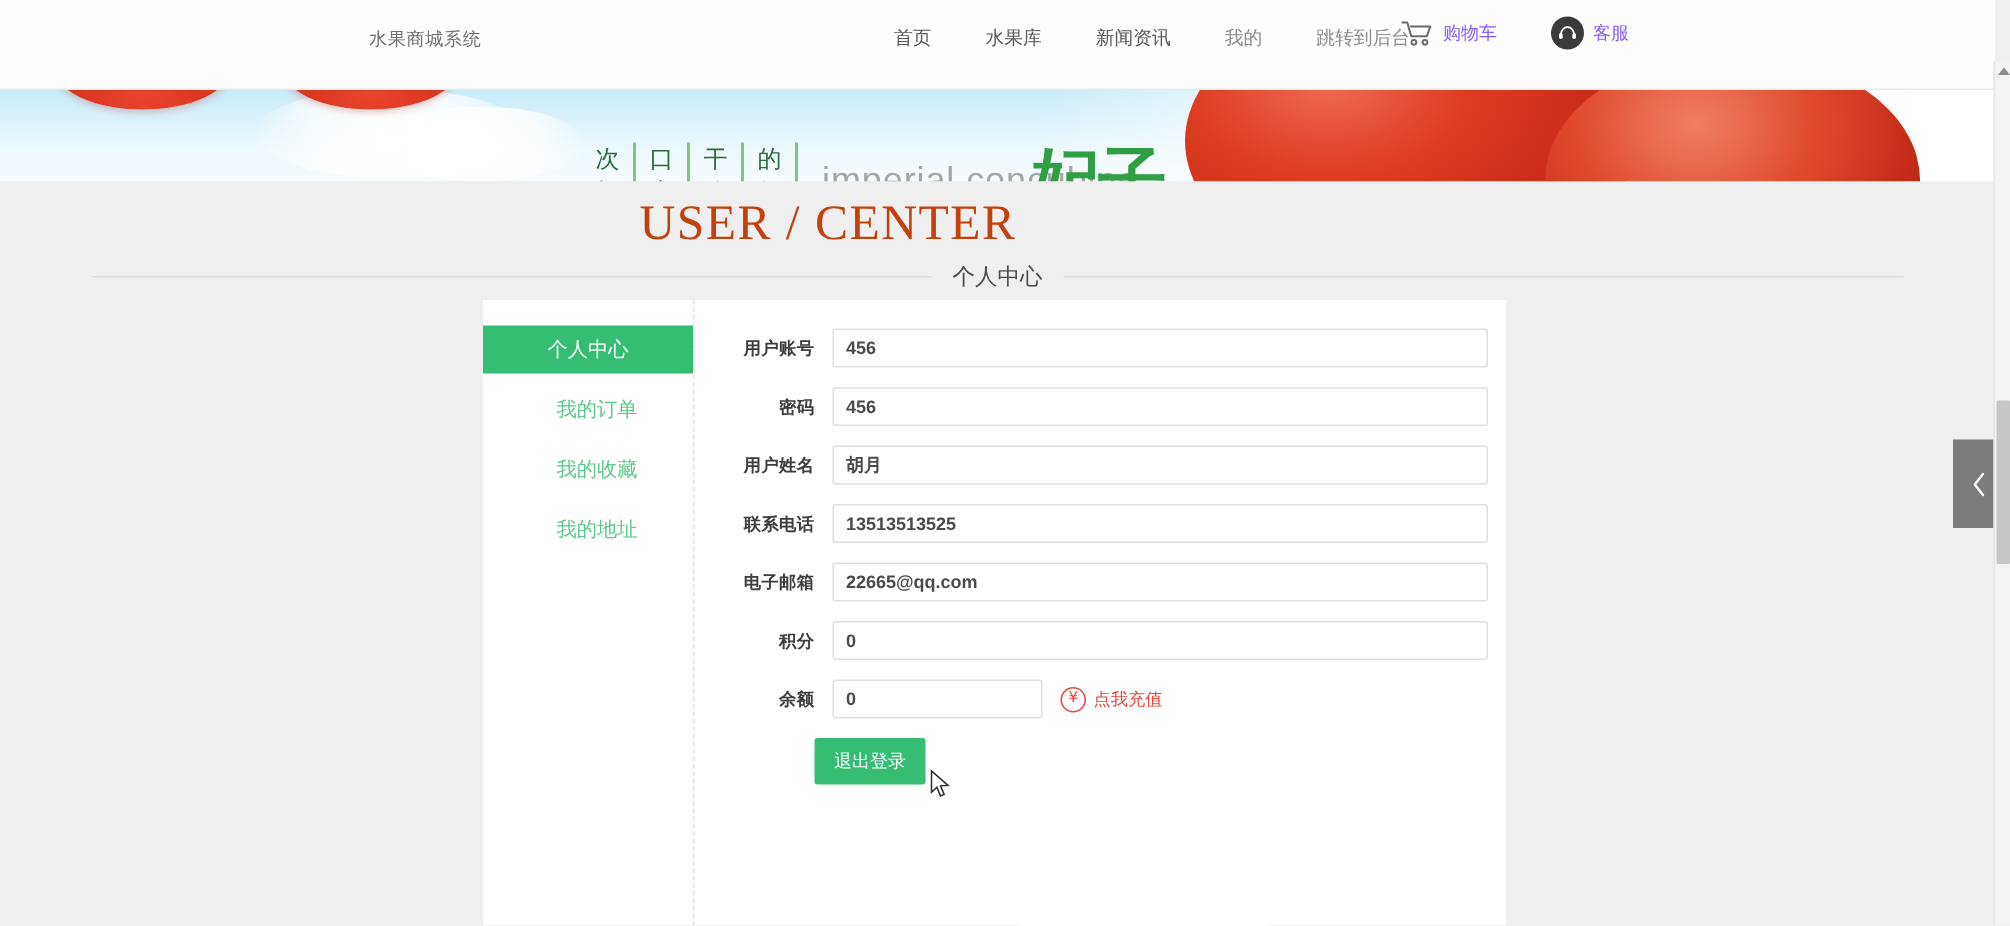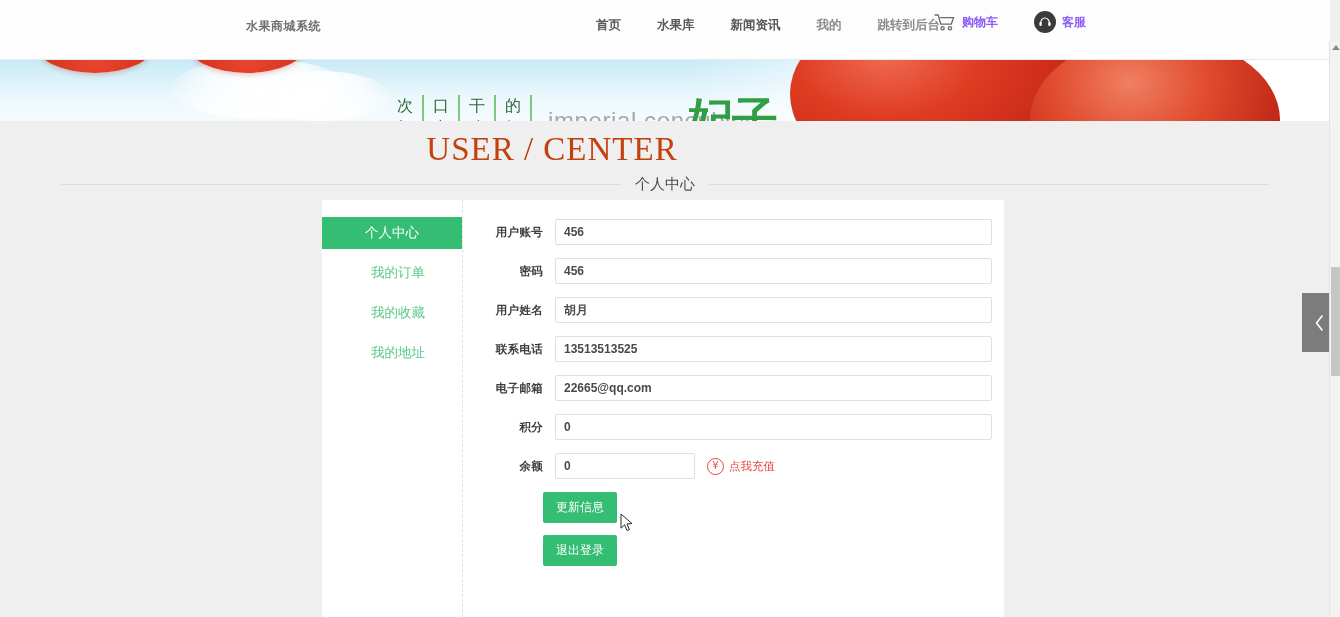--- a/index.html
+++ b/index.html
@@ -12,21 +12,20 @@
   .viewport{position:relative;width:1340px;height:617px;overflow:hidden;background:#efefef;}
 
   
   .topbar{
     position:absolute;left:0;top:0;width:1330px;height:60px;
     background:#fdfdfd;
     display:flex;align-items:center;
     border-bottom:1px solid #e9e9e9;
     box-sizing:border-box;
     z-index:6;
-    font-weight:bold;
   }
   .logo{
     position:absolute;left:246px;top:18px;
     font-size:12px;color:#6f6f6f;letter-spacing:.5px;
   }
   .navlinks{
     position:absolute;left:596px;top:17px;
     display:flex;align-items:center;gap:0;
   }
   .navlinks a{
@@ -340,23 +339,20 @@
 
       <div class="frow">
         <div class="flabel">余额</div>
         <input class="finput short" value="0" style="">
         <div class="recharge">
           <span class="yen">¥</span>
           <span class="rtxt">点我充值</span>
         </div>
       </div>
 
-      <div class="btnrow">
-        <button class="gbtn">更新信息</button>
-      </div>
 
       <div class="btnrow">
         <button class="gbtn">退出登录</button>
       </div>
 
     </div>
   </div>
 
   <div class="side-tab">
     <span>

